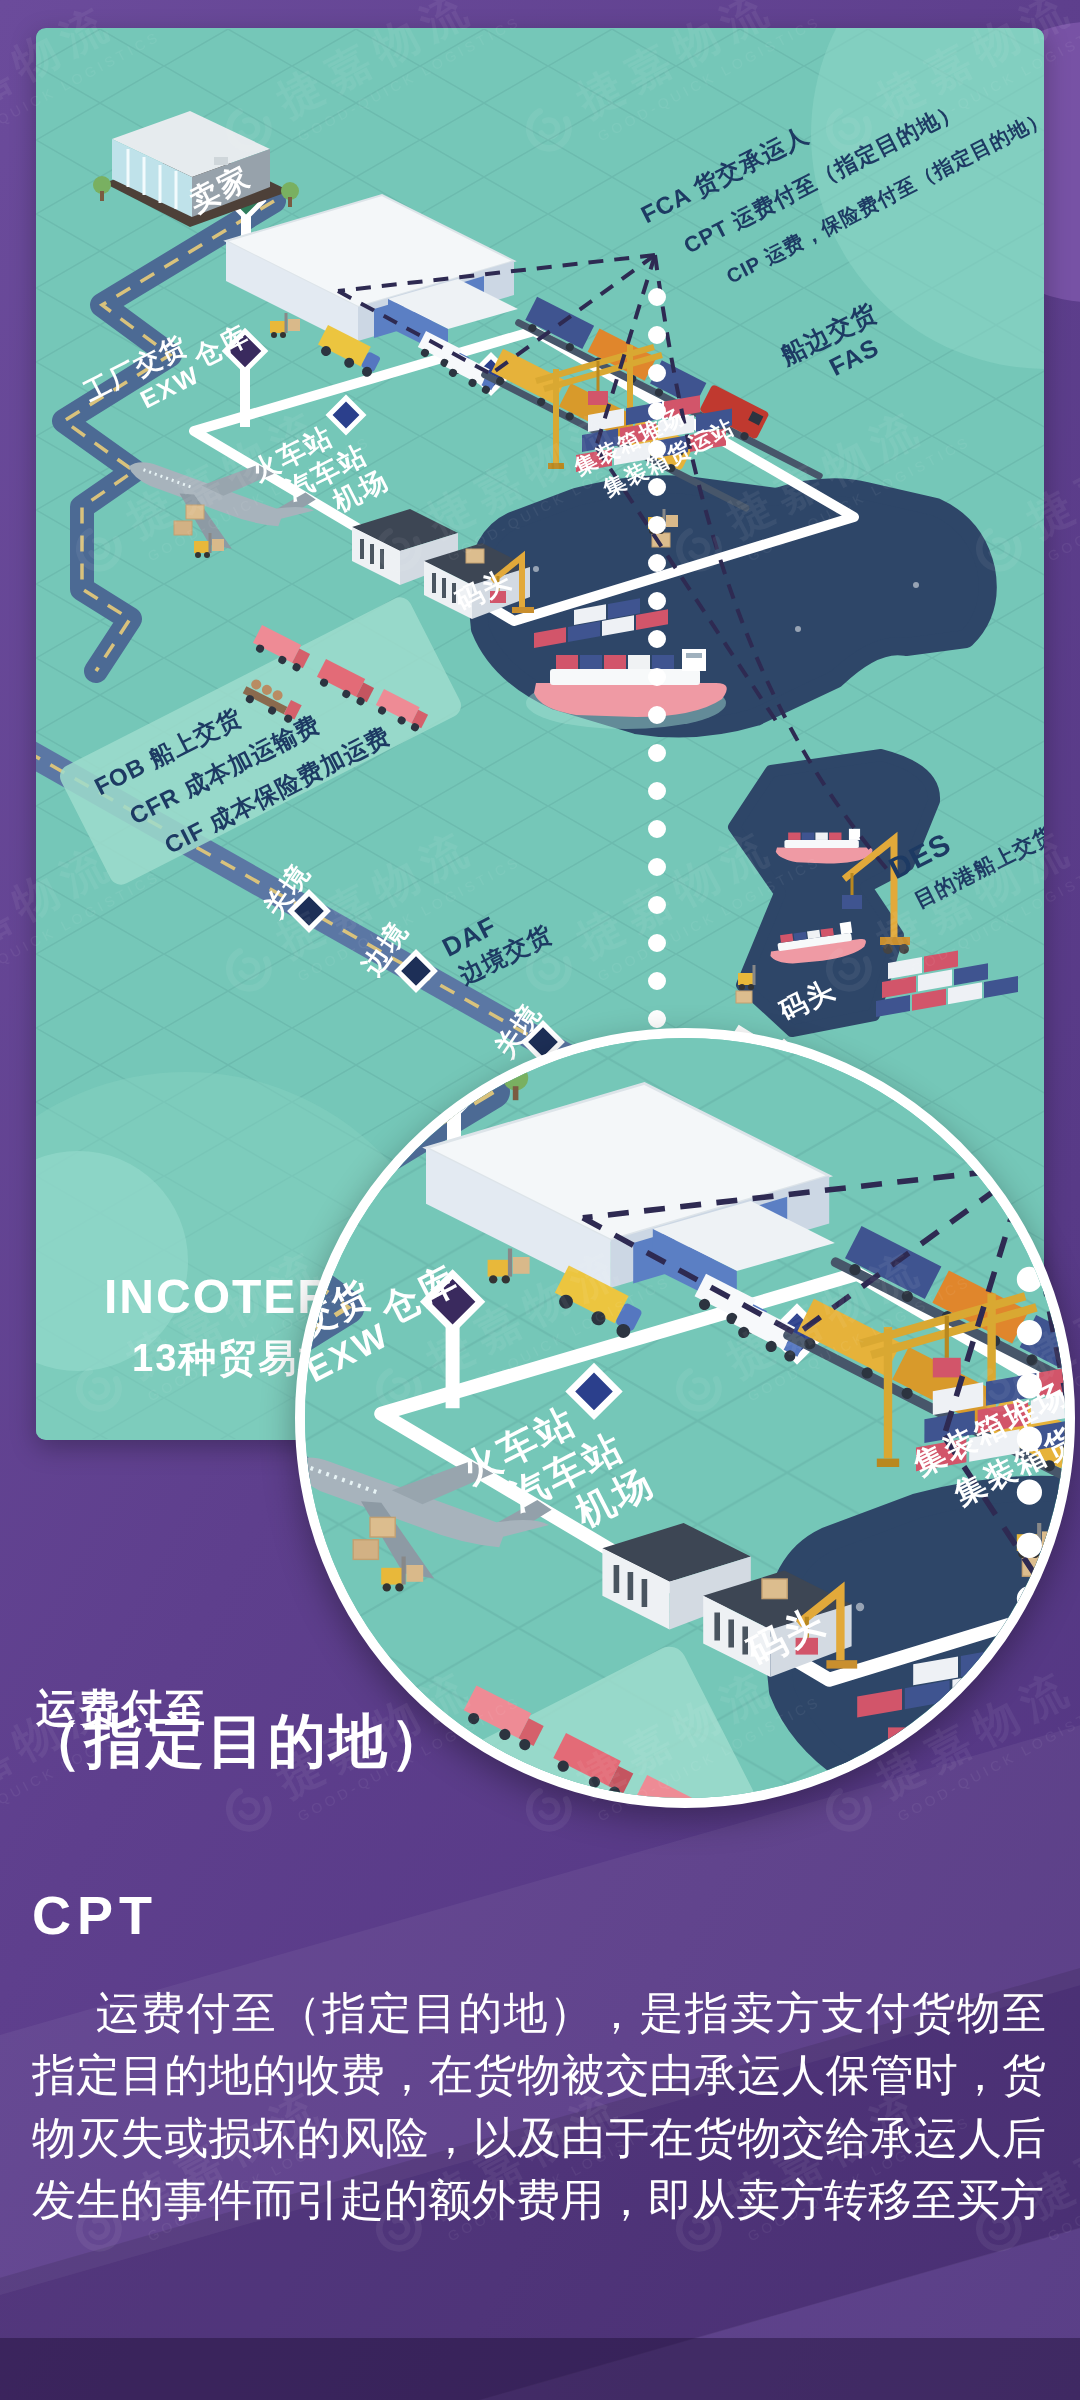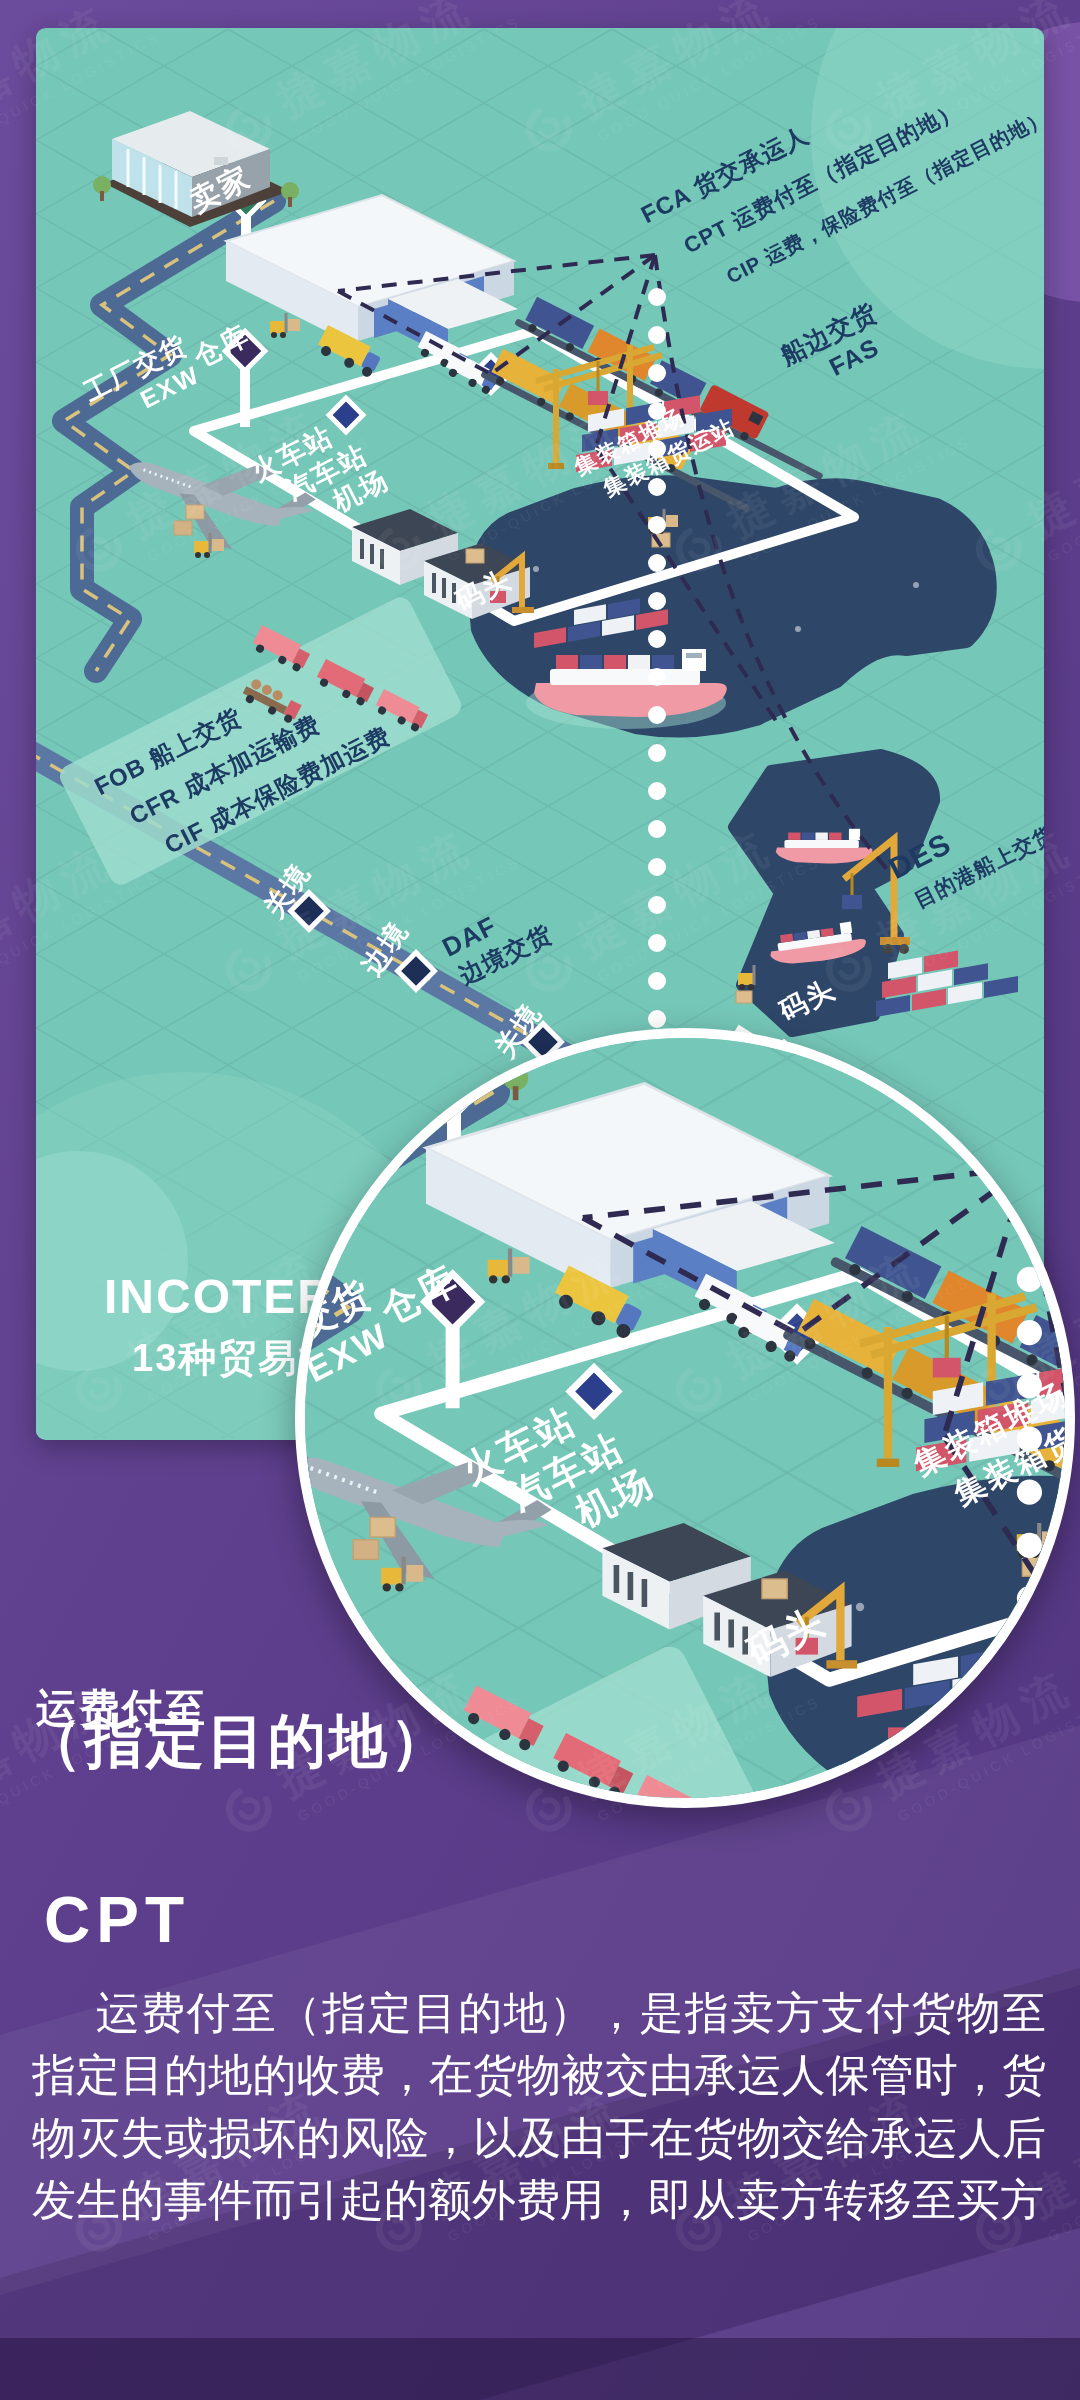--- a/index.html
+++ b/index.html
@@ -26,21 +26,21 @@
   .magnifier svg{display:block;width:760px;height:760px;}
 
   .lbl-w{fill:#ffffff;font-weight:bold;letter-spacing:2px;}
   .lbl-n{fill:#1d3a63;font-weight:bold;letter-spacing:1px;}
   svg text{font-family:"Liberation Sans", sans-serif;}
 
   .article{position:absolute;inset:0;z-index:4;pointer-events:none;}
   .title{position:absolute;color:#ffffff;font-weight:bold;letter-spacing:3px;line-height:1;}
   .t1{left:36px;top:1688px;font-size:40px;}
   .t2{left:24px;top:1712px;font-size:58px;}
-  .t3{left:44px;top:1888px;font-size:64px;letter-spacing:6px;}
+  .t3{left:32px;top:1888px;font-size:54px;letter-spacing:6px;}
   .body-text{position:absolute;left:32px;top:1982px;width:1014px;color:#ffffff;
     font-size:44px;line-height:1.42;text-align:justify;text-indent:1.45em;}
 
   .wm{position:absolute;inset:0;z-index:6;pointer-events:none;color:#ffffff;}
   .wm-tile{position:absolute;display:flex;align-items:center;gap:16px;transform:rotate(-28deg);opacity:.055;}
   .wm-tile .wm-txt{display:flex;flex-direction:column;}
   .wm-cn{font-size:44px;font-weight:bold;letter-spacing:10px;white-space:nowrap;}
   .wm-en{font-size:14px;letter-spacing:4px;white-space:nowrap;}
 </style>
 </head>

